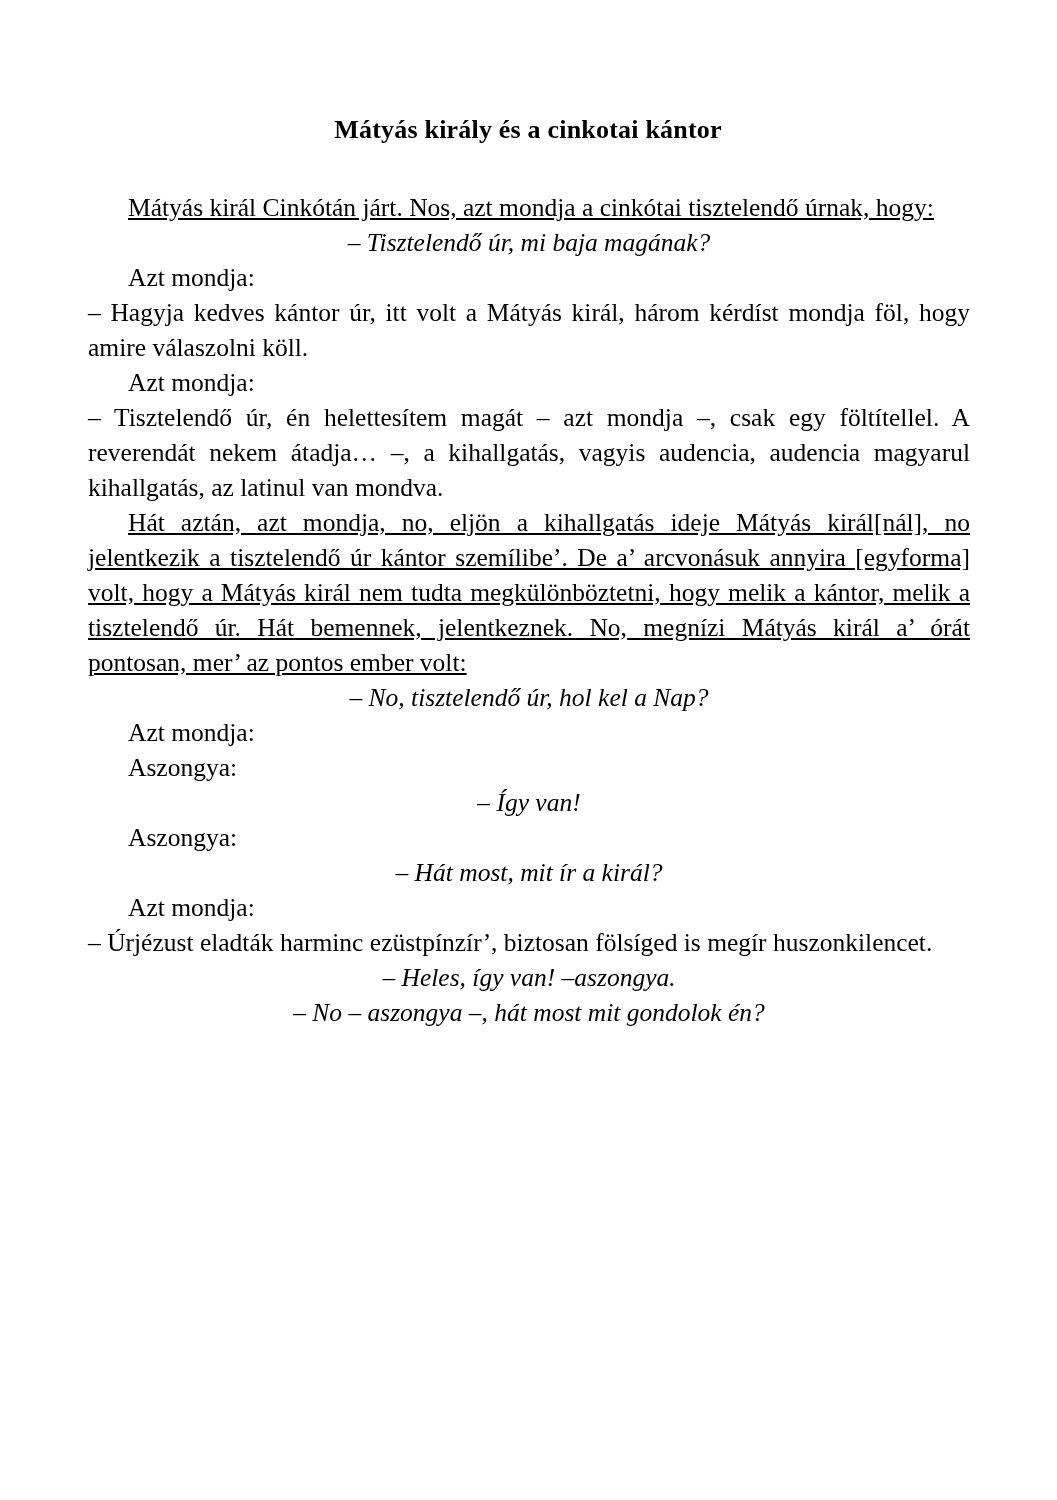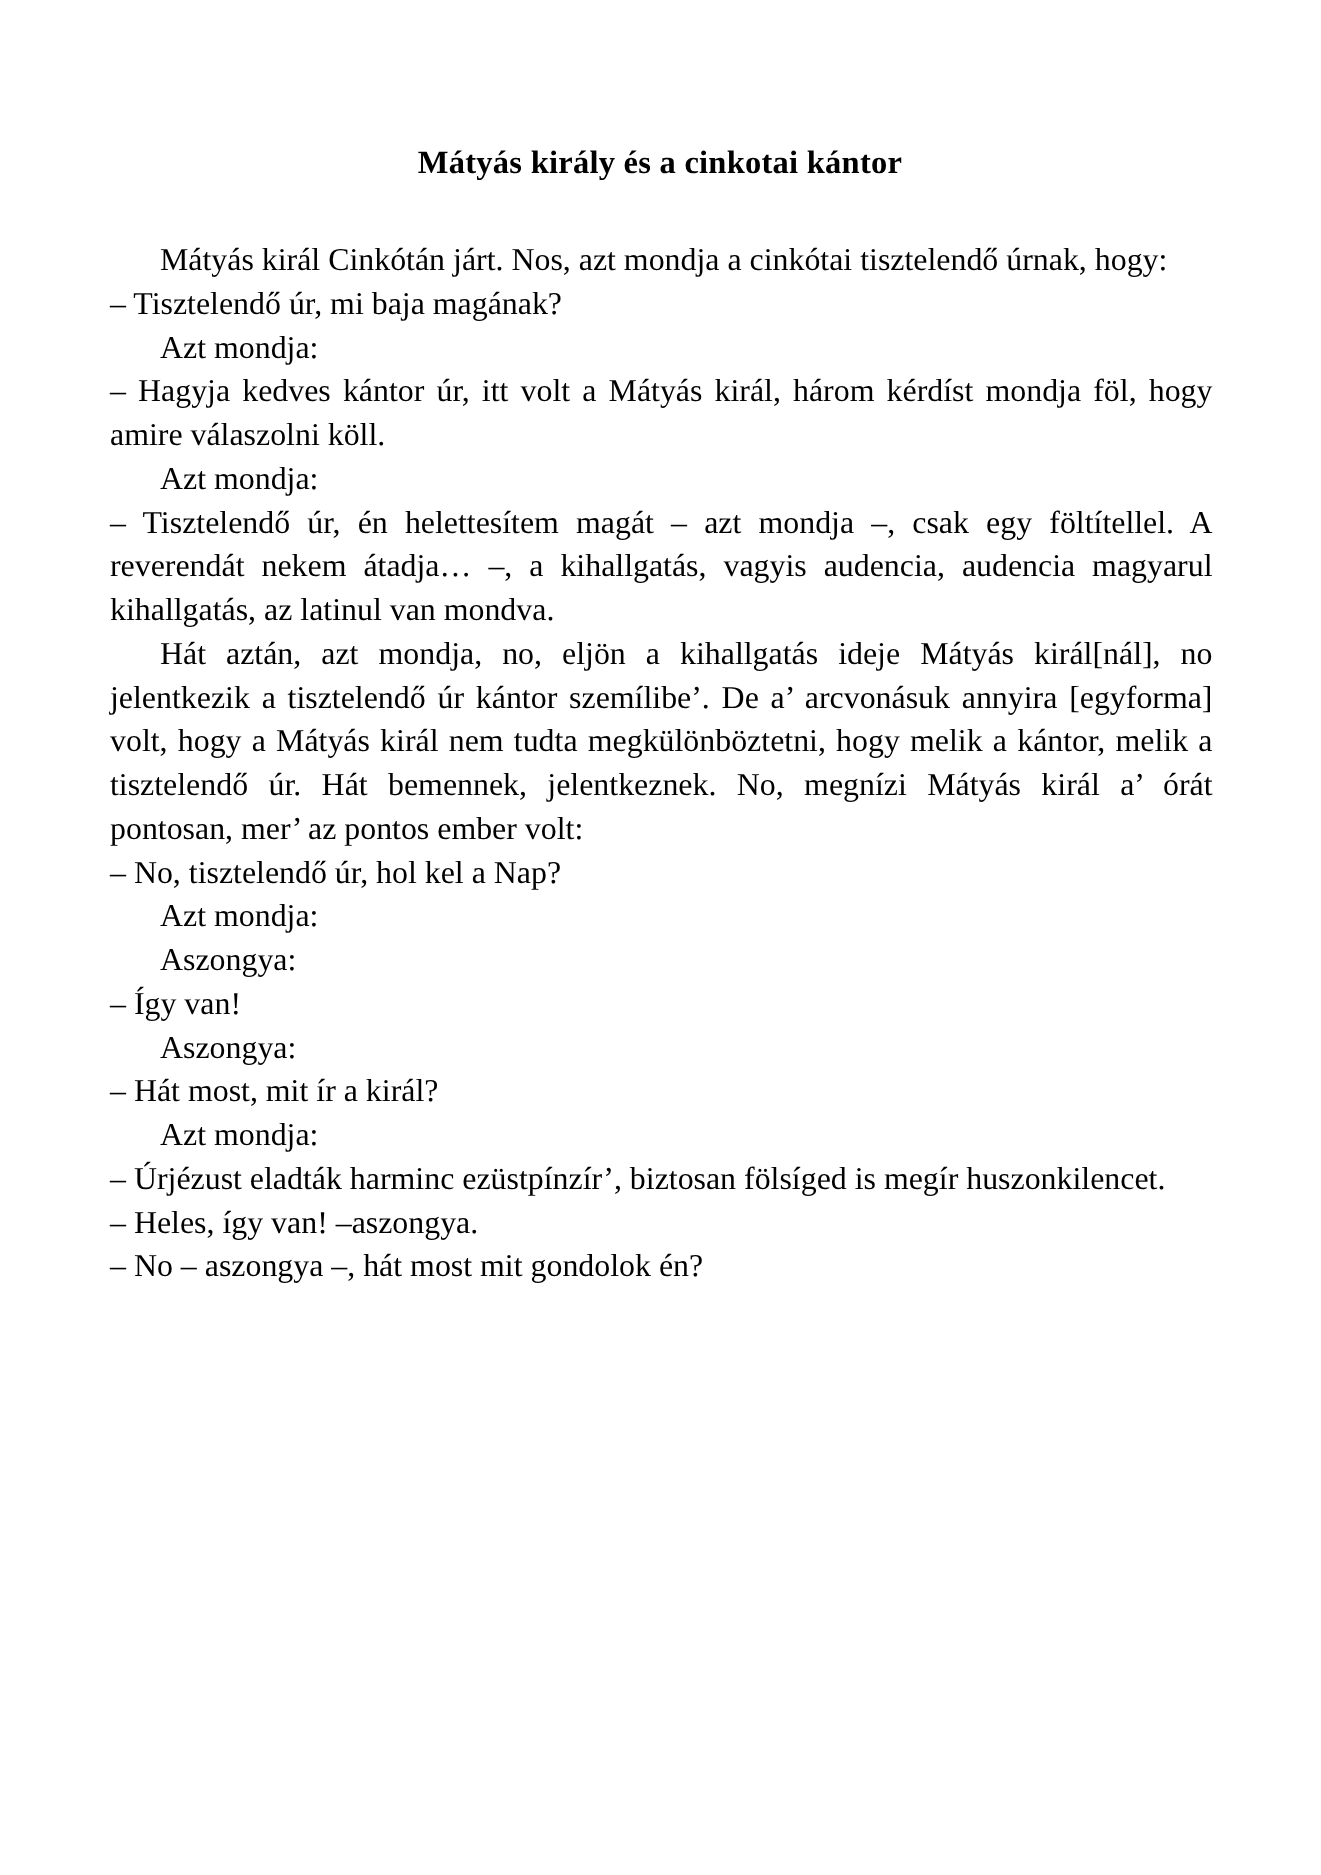--- a/index.html
+++ b/index.html
@@ -43,28 +43,30 @@
     font-size: 25.5px;
     line-height: 35px;
     text-align: justify;
     text-justify: inter-word;
     text-indent: 0;
     hyphens: none;
   }
   
   p.indent {
     text-indent: 40px;
+    text-decoration: underline;
   }
   
   p.dialogue {
     text-indent: 0;
   }
   
   p.short {
-    text-align: left;
+    text-align: center;
+    font-style: italic;
   }
   p.short-indent {
     text-align: left;
     text-indent: 40px;
     font-family: Liberation Serif, serif;
   }
 </style>
 </head>
 <body>
 

